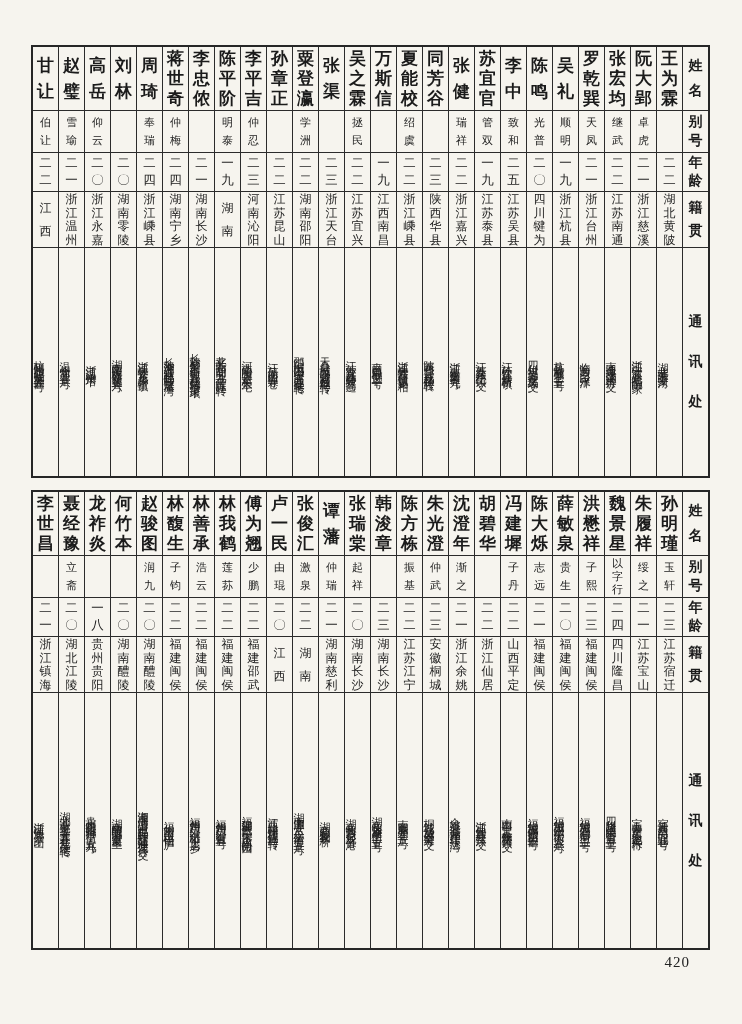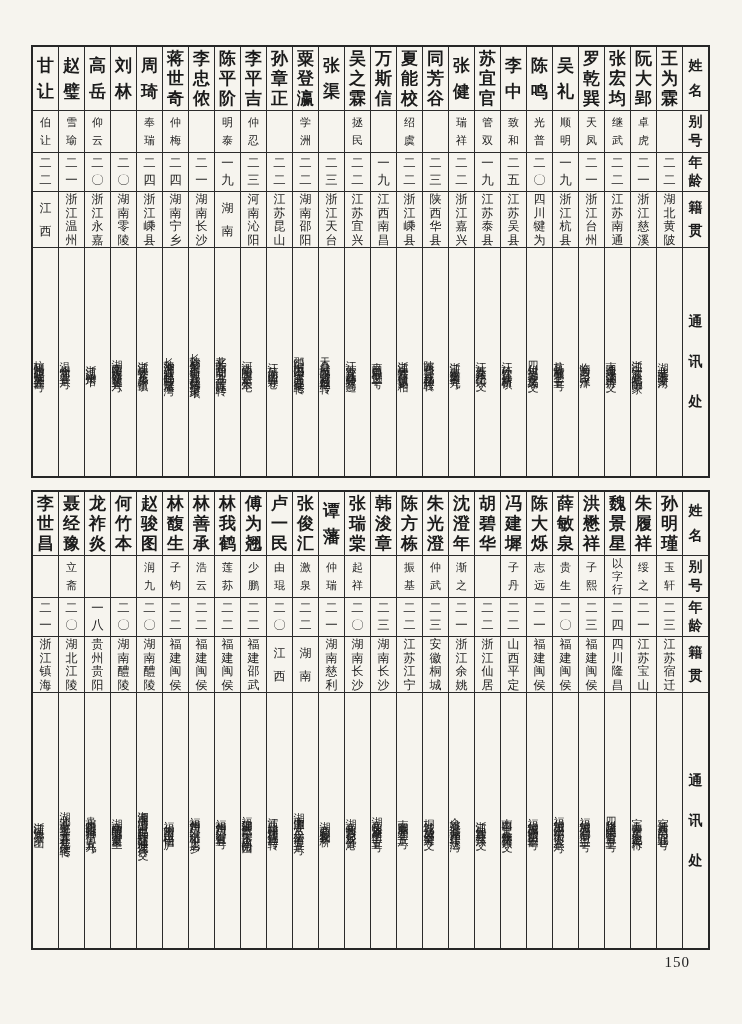--- a/index.html
+++ b/index.html
@@ -1308,14 +1308,14 @@
           <span>浙</span>
           <span>江</span>
           <span>镇</span>
           <span>海</span>
         </div>
     <div class="cell address">
           <span class="vtext">浙江镇海县穿山</span>
         </div>
   </div>
 </div>
-  <div class="page-number">150</div>
+  <div class="page-number">420</div>
 </div>
 
 </body></html>

